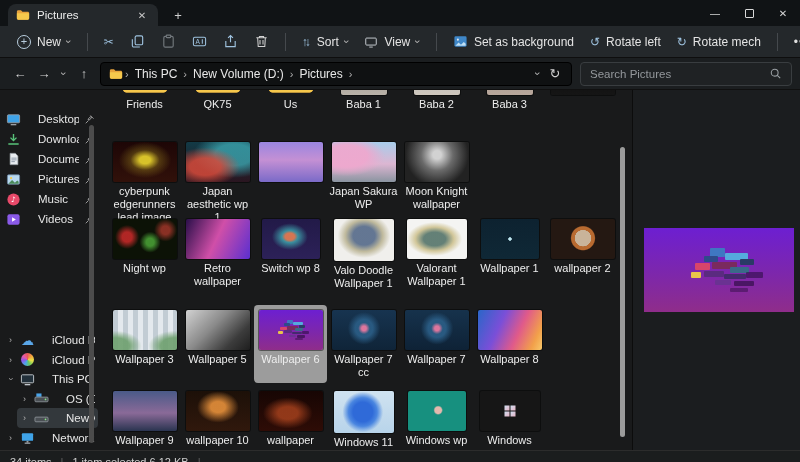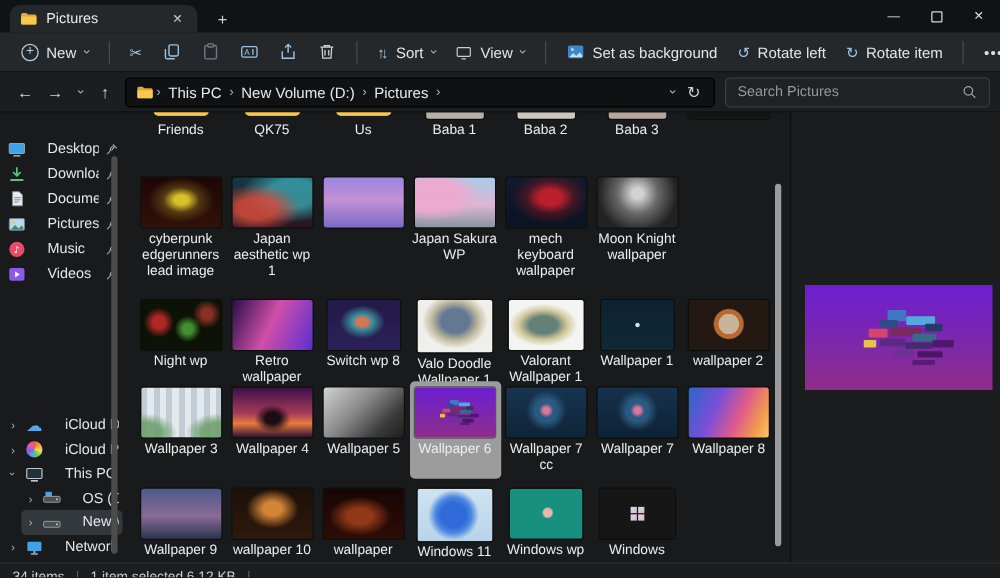--- a/index.html
+++ b/index.html
@@ -205,21 +205,21 @@
         </svg>
       </span>
     <span>Set as background</span>
   </div>
   <div class="tbtn">
     <span class="glyph-blue">↺</span>
     <span>Rotate left</span>
   </div>
   <div class="tbtn">
     <span class="glyph-blue">↻</span>
-    <span>Rotate item</span>
+    <span>Rotate mech</span>
   </div>
   <div class="tsep"></div>
   <div class="tbtn">
     <span class="more-dots">•••</span>
   </div>
 </div>
 
 <div class="addressrow">
   <div class="navbtn">←</div>
   <div class="navbtn">→</div>
@@ -458,29 +458,25 @@
         <div class="glabel">Japan aesthetic wp 1</div>
       </div>
       <div class="cell">
         <div class="thumb" style="background: linear-gradient(rgb(154, 134, 224) 0%, rgb(196, 144, 212) 45%, rgb(122, 106, 200) 100%);"></div>
       </div>
       <div class="cell">
         <div class="thumb" style="background: radial-gradient(at 22% 35%, rgba(238, 168, 206, 0.95) 0px, rgba(238, 168, 206, 0.95) 30%, rgba(0, 0, 0, 0) 55%), linear-gradient(rgb(168, 205, 235) 0%, rgb(220, 182, 210) 55%, rgb(138, 148, 160) 100%);"></div>
         <div class="glabel">Japan Sakura WP</div>
       </div>
       <div class="cell">
-        <div class="thumb" style="background: radial-gradient(at 55% 40%, rgba(205, 32, 44, 0.9) 0px, rgba(205, 32, 44, 0.9) 18%, rgba(150, 20, 30, 0.4) 38%, rgba(0, 0, 0, 0) 62%), linear-gradient(rgb(16, 26, 46), rgb(10, 19, 34));"></div>
-        <div class="glabel">mech keyboard wallpaper</div>
-      </div>
-      <div class="cell">
         <div class="thumb" style="background: radial-gradient(circle at 50% 32%, rgb(210, 210, 210) 0px, rgb(210, 210, 210) 10%, rgb(106, 106, 106) 38%, rgb(34, 34, 34) 75%);"></div>
         <div class="glabel">Moon Knight wallpaper</div>
       </div>
     </div>
-    <div class="grid-row" style="top: 145px;">
+    <div class="grid-row" style="top: 124px;">
       <div class="cell">
         <div class="thumb" style="background: radial-gradient(circle at 22% 45%, rgba(205, 42, 42, 0.85) 0px, rgba(205, 42, 42, 0.85) 9%, rgba(0, 0, 0, 0) 22%), radial-gradient(circle at 58% 58%, rgba(84, 186, 62, 0.75) 0px, rgba(84, 186, 62, 0.75) 9%, rgba(0, 0, 0, 0) 24%), radial-gradient(circle at 82% 28%, rgba(205, 64, 52, 0.65) 0px, rgba(205, 64, 52, 0.65) 7%, rgba(0, 0, 0, 0) 19%), rgb(12, 18, 6);"></div>
         <div class="glabel">Night wp</div>
       </div>
       <div class="cell">
         <div class="thumb" style="background: linear-gradient(115deg, rgb(42, 15, 74) 0%, rgb(208, 79, 168) 48%, rgb(90, 47, 208) 100%);"></div>
         <div class="glabel">Retro wallpaper</div>
       </div>
       <div class="cell">
         <div class="thumb" style="background: radial-gradient(at 48% 44%, rgba(222, 122, 82, 0.95) 0px, rgba(222, 122, 82, 0.95) 11%, rgba(62, 162, 172, 0.85) 19%, rgba(0, 0, 0, 0) 42%), linear-gradient(rgb(34, 26, 72), rgb(44, 33, 88)); width: 58px;"></div>
@@ -496,28 +492,24 @@
       </div>
       <div class="cell">
         <div class="thumb" style="background: radial-gradient(circle, rgb(191, 232, 242) 0px, rgb(191, 232, 242) 4%, rgba(0, 0, 0, 0) 6%), linear-gradient(rgb(13, 34, 48), rgb(15, 40, 54)); width: 58px;"></div>
         <div class="glabel">Wallpaper 1</div>
       </div>
       <div class="cell">
         <div class="thumb" style="background: radial-gradient(circle at 50% 48%, rgb(201, 180, 154) 0px, rgb(201, 180, 154) 21%, rgb(184, 106, 48) 22%, rgb(184, 106, 48) 30%, rgb(36, 24, 18) 33%), rgb(28, 20, 16);"></div>
         <div class="glabel">wallpaper 2</div>
       </div>
     </div>
-    <div class="grid-row" style="top: 215px; justify-content: center;">
+    <div class="grid-row" style="top: 215px;">
       <div class="cell">
         <div class="thumb" style="background: radial-gradient(at 4% 90%, rgba(110, 160, 110, 0.9) 0px, rgba(110, 160, 110, 0.9) 16%, rgba(0, 0, 0, 0) 30%), radial-gradient(at 96% 90%, rgba(110, 160, 110, 0.9) 0px, rgba(110, 160, 110, 0.9) 16%, rgba(0, 0, 0, 0) 30%), repeating-linear-gradient(90deg, rgb(194, 204, 212) 0px, rgb(194, 204, 212) 5px, rgb(228, 233, 238) 5px, rgb(228, 233, 238) 10px);"></div>
         <div class="glabel">Wallpaper 3</div>
-      </div>
-      <div class="cell">
-        <div class="thumb" style="background: radial-gradient(at 50% 62%, rgba(18, 8, 18, 0.95) 0px, rgba(18, 8, 18, 0.95) 13%, rgba(0, 0, 0, 0) 32%), linear-gradient(rgb(58, 16, 72) 0%, rgb(168, 58, 90) 52%, rgb(232, 122, 60) 72%, rgb(42, 16, 48) 100%);"></div>
-        <div class="glabel">Wallpaper 4</div>
       </div>
       <div class="cell">
         <div class="thumb" style="background: linear-gradient(135deg, rgb(210, 210, 210) 0%, rgb(138, 138, 138) 42%, rgb(60, 60, 60) 75%, rgb(30, 30, 30) 100%);"></div>
         <div class="glabel">Wallpaper 5</div>
       </div>
       <div class="cell selected">
         <div class="thumb" style="background: linear-gradient(rgb(109, 31, 209) 0%, rgb(125, 39, 171) 55%, rgb(143, 45, 138) 100%);">
           <div class="px" style="left: 44%; top: 24%; width: 10%; height: 10%; background: rgb(63, 119, 194);"></div>
           <div class="px" style="left: 40%; top: 33%; width: 9%; height: 8%; background: rgb(46, 74, 138);"></div>
           <div class="px" style="left: 54%; top: 30%; width: 15%; height: 8%; background: rgb(85, 170, 221);"></div>

